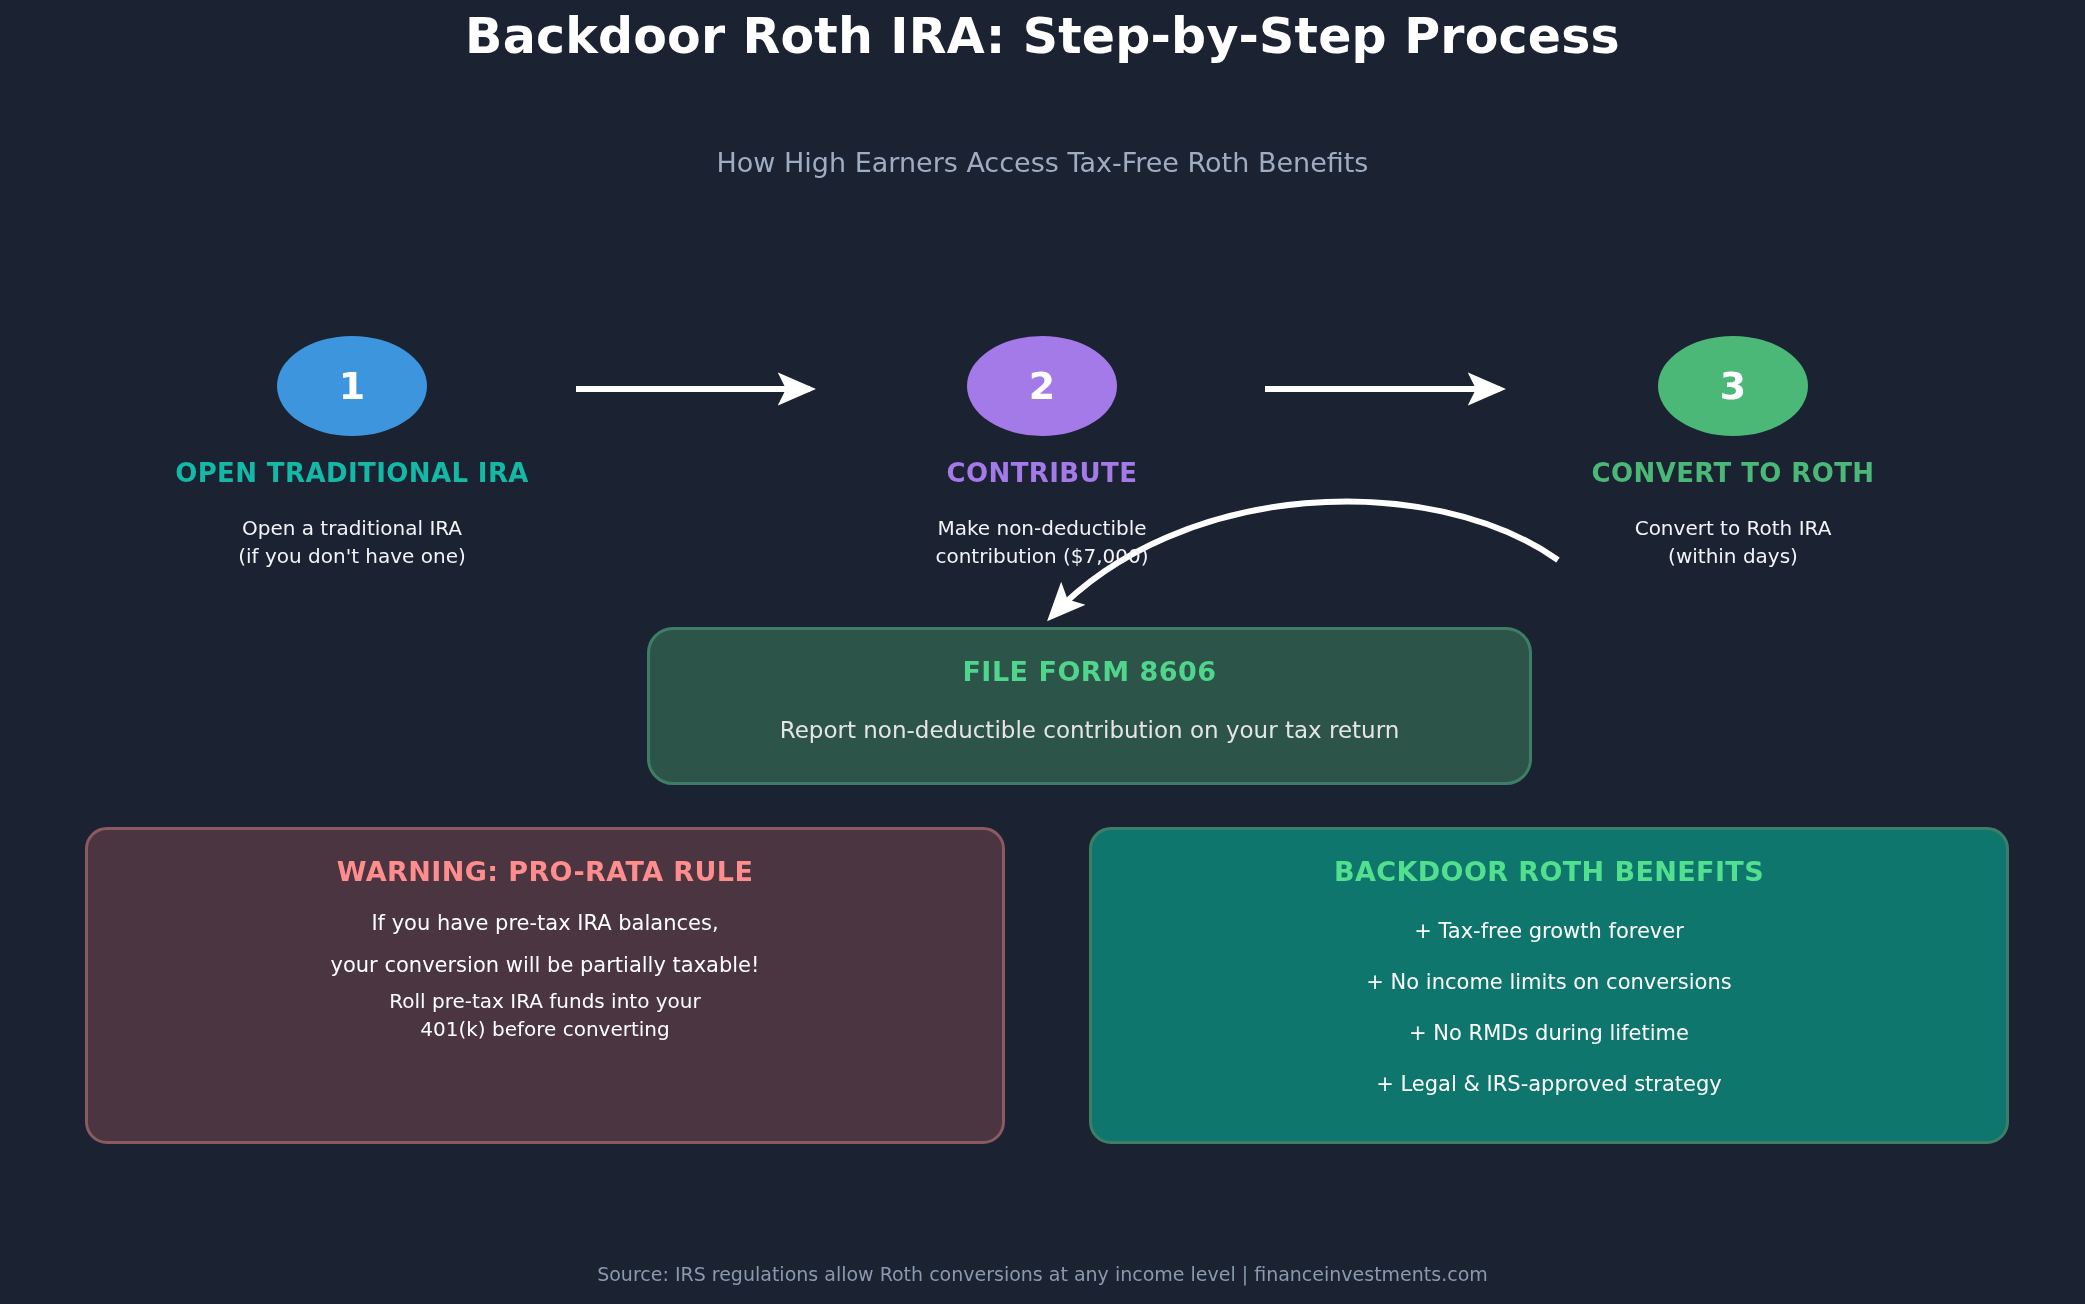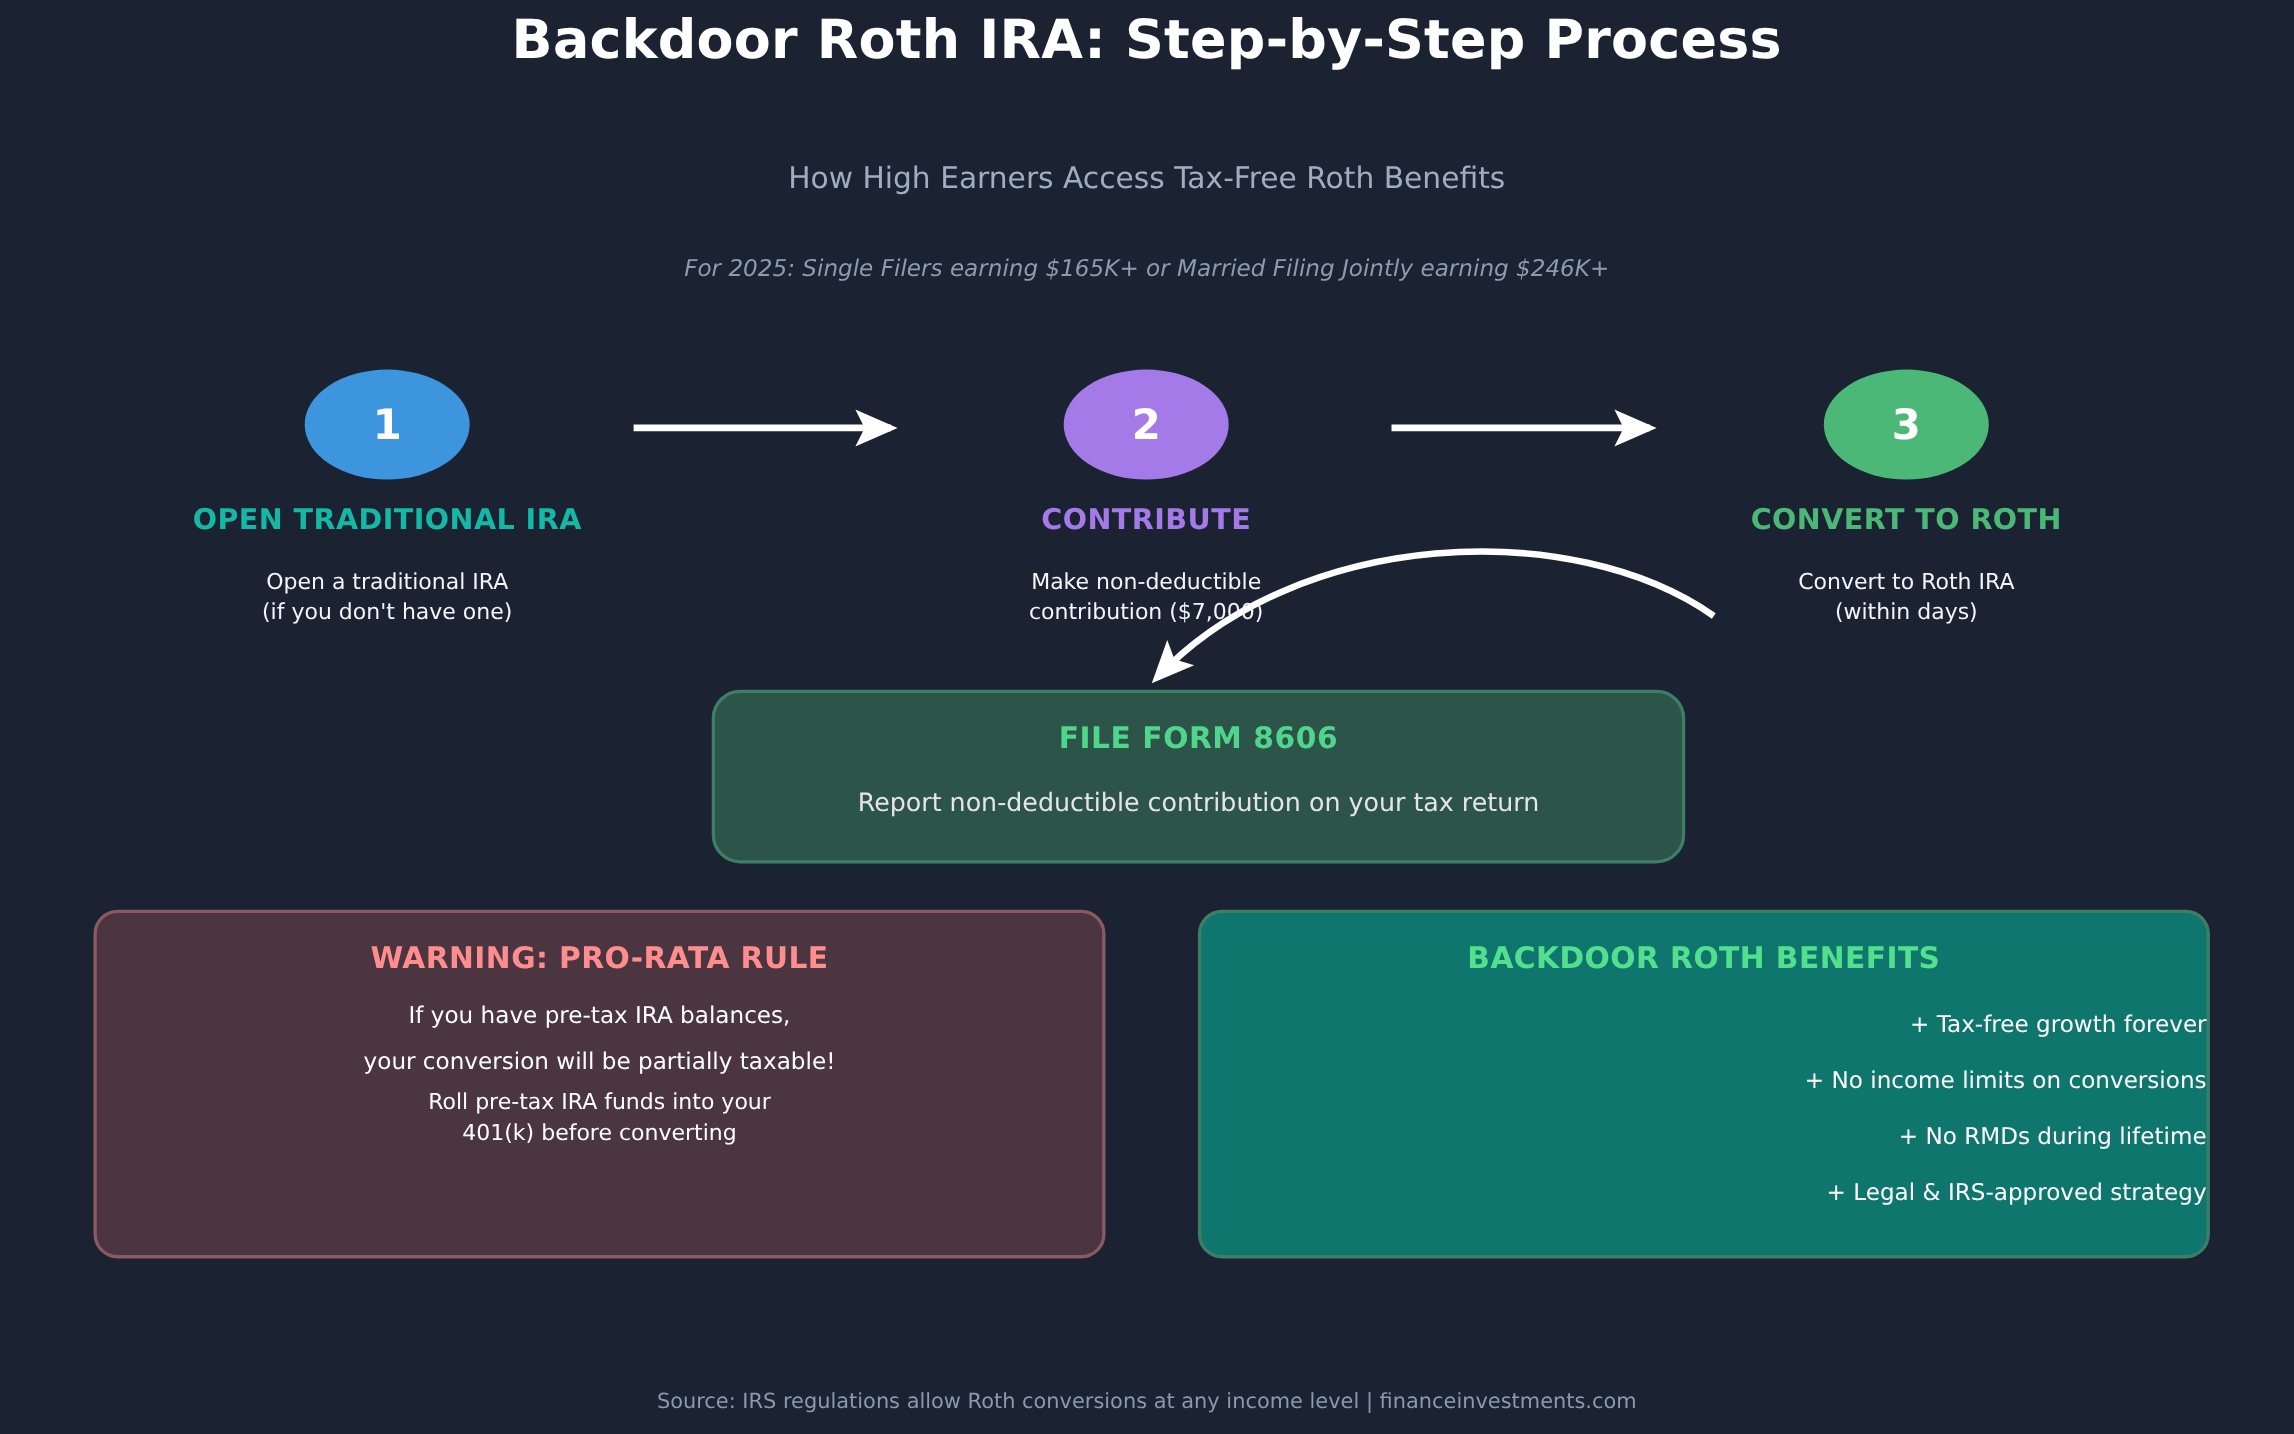--- a/index.html
+++ b/index.html
@@ -197,21 +197,20 @@
     font-size: 20px;
     line-height: 1.42;
     color: #ffffff;
     white-space: pre-line;
   }
 
   .benefit-item {
     margin-top: 27px;
     font-size: 21px;
     color: #ffffff;
-    text-align: right;
   }
   .benefit-item.first { margin-top: 32px; }
 
   
   .footer {
     position: absolute;
     top: 1263px;
     left: 0;
     width: 2085px;
     text-align: center;
@@ -219,21 +218,20 @@
     color: #8b99ae;
   }
 </style>
 </head>
 <body>
 
 <div class="stage">
 
   <div class="main-title">Backdoor Roth IRA: Step-by-Step Process</div>
   <div class="subtitle">How High Earners Access Tax-Free Roth Benefits</div>
-  <div class="tagline">For 2025: Single Filers earning $165K+ or Married Filing Jointly earning $246K+</div>
 
   <svg class="arrow-svg" viewBox="0 0 2085 1304">
     <defs>
       <marker id="arrowhead" markerWidth="7" markerHeight="7" refX="5.4" refY="3.2" orient="auto">
         <path d="M0,0.4 L6.4,3.2 L0,6 L1.4,3.2 Z" fill="#ffffff"></path>
       </marker>
       <marker id="arrowhead-curve" markerWidth="7" markerHeight="7" refX="5.2" refY="3.2" orient="auto">
         <path d="M0,0.4 L6.4,3.2 L0,6 L1.4,3.2 Z" fill="#ffffff"></path>
       </marker>
     </defs>

